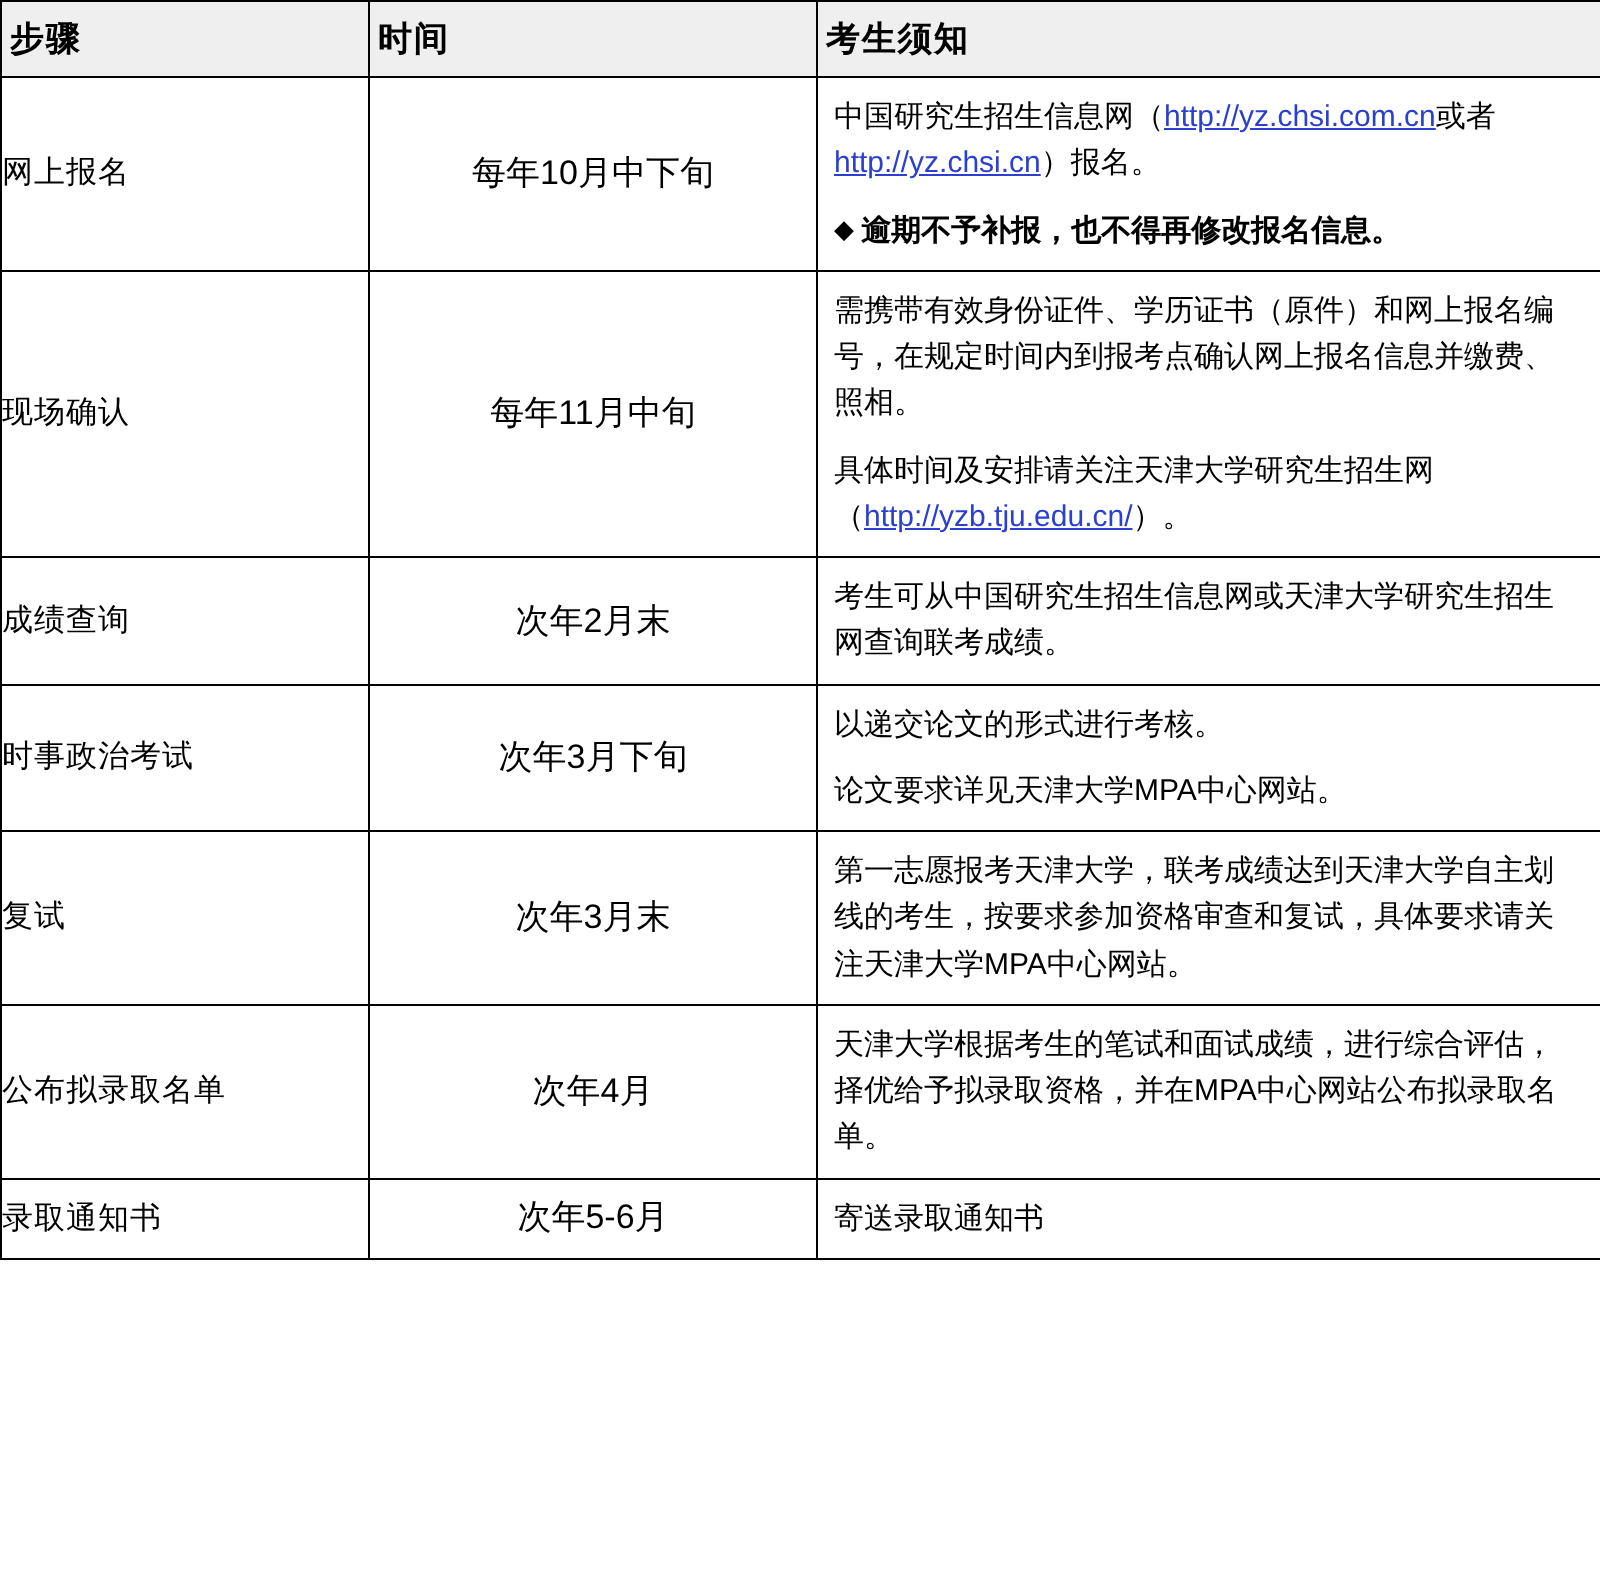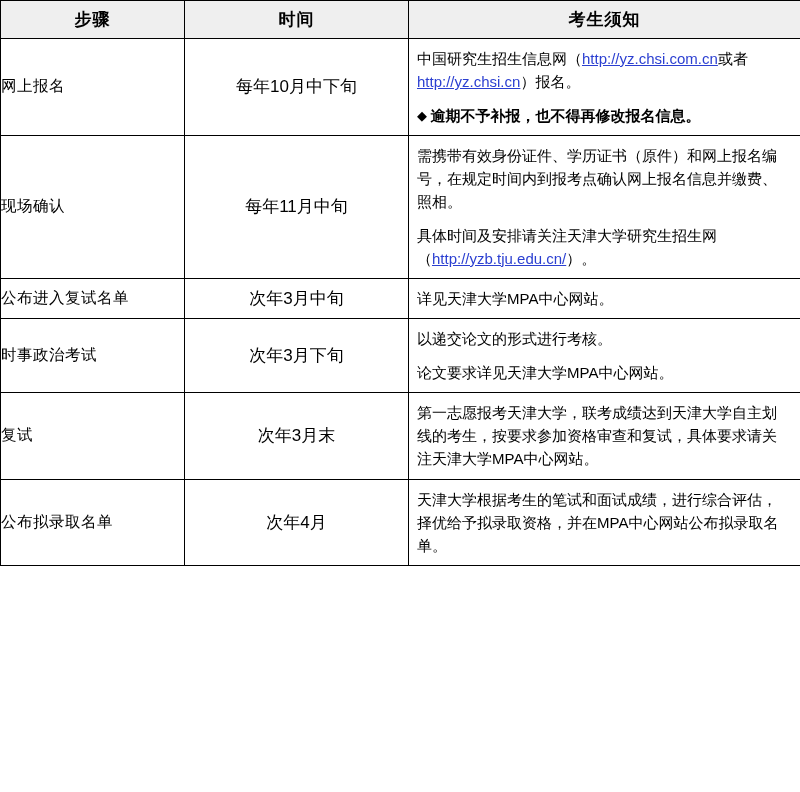--- a/index.html
+++ b/index.html
@@ -30,21 +30,21 @@
   table.schedule th,
   table.schedule td {
     border: 1px solid #000000;
     vertical-align: middle;
     box-sizing: border-box;
   }
   table.schedule thead th {
     background: #efefef;
     font-weight: bold;
     font-size: 17px;
-    text-align: center;
+    text-align: left;
     padding: 7px 4px;
     letter-spacing: 1px;
   }
   td.step {
     text-align: left;
     font-size: 15.5px;
     padding: 6px 0;
     letter-spacing: 0.5px;
     margin-left: 45px;
   }
@@ -107,24 +107,24 @@
         </tr>
         <tr>
           <td class="step">现场确认</td>
           <td class="time">每年11月中旬</td>
           <td class="note">
             <p><span>需携带有效身份证件、学历证书（原件）和网上报名编号，在规定时间内到报考点确认网上报名信息并缴费、照相。</span></p>
             <p><span>具体时间及安排请关注天津大学研究生招生网（</span><span class="link">http://yzb.tju.edu.cn/</span><span>）。</span></p>
           </td>
         </tr>
         <tr>
-          <td class="step">公布进入复试名单</td>
-          <td class="time">次年3月中旬</td>
+          <td class="step">成绩查询</td>
+          <td class="time">次年2月末</td>
           <td class="note">
-            <p><span>详见天津大学MPA中心网站。</span></p>
+            <p><span>考生可从中国研究生招生信息网或天津大学研究生招生网查询联考成绩。</span></p>
           </td>
         </tr>
         <tr>
           <td class="step">时事政治考试</td>
           <td class="time">次年3月下旬</td>
           <td class="note">
             <p><span>以递交论文的形式进行考核。</span></p>
             <p><span>论文要求详见天津大学MPA中心网站。</span></p>
           </td>
         </tr>
@@ -135,15 +135,22 @@
             <p><span>第一志愿报考天津大学，联考成绩达到天津大学自主划线的考生，按要求参加资格审查和复试，具体要求请关注天津大学MPA中心网站。</span></p>
           </td>
         </tr>
         <tr>
           <td class="step">公布拟录取名单</td>
           <td class="time">次年4月</td>
           <td class="note">
             <p><span>天津大学根据考生的笔试和面试成绩，进行综合评估，择优给予拟录取资格，并在MPA中心网站公布拟录取名单。</span></p>
           </td>
         </tr>
+        <tr>
+          <td class="step">录取通知书</td>
+          <td class="time">次年5-6月</td>
+          <td class="note">
+            <p><span>寄送录取通知书</span></p>
+          </td>
+        </tr>
       </tbody>
   </table>
 </div>
 
 </body></html>

